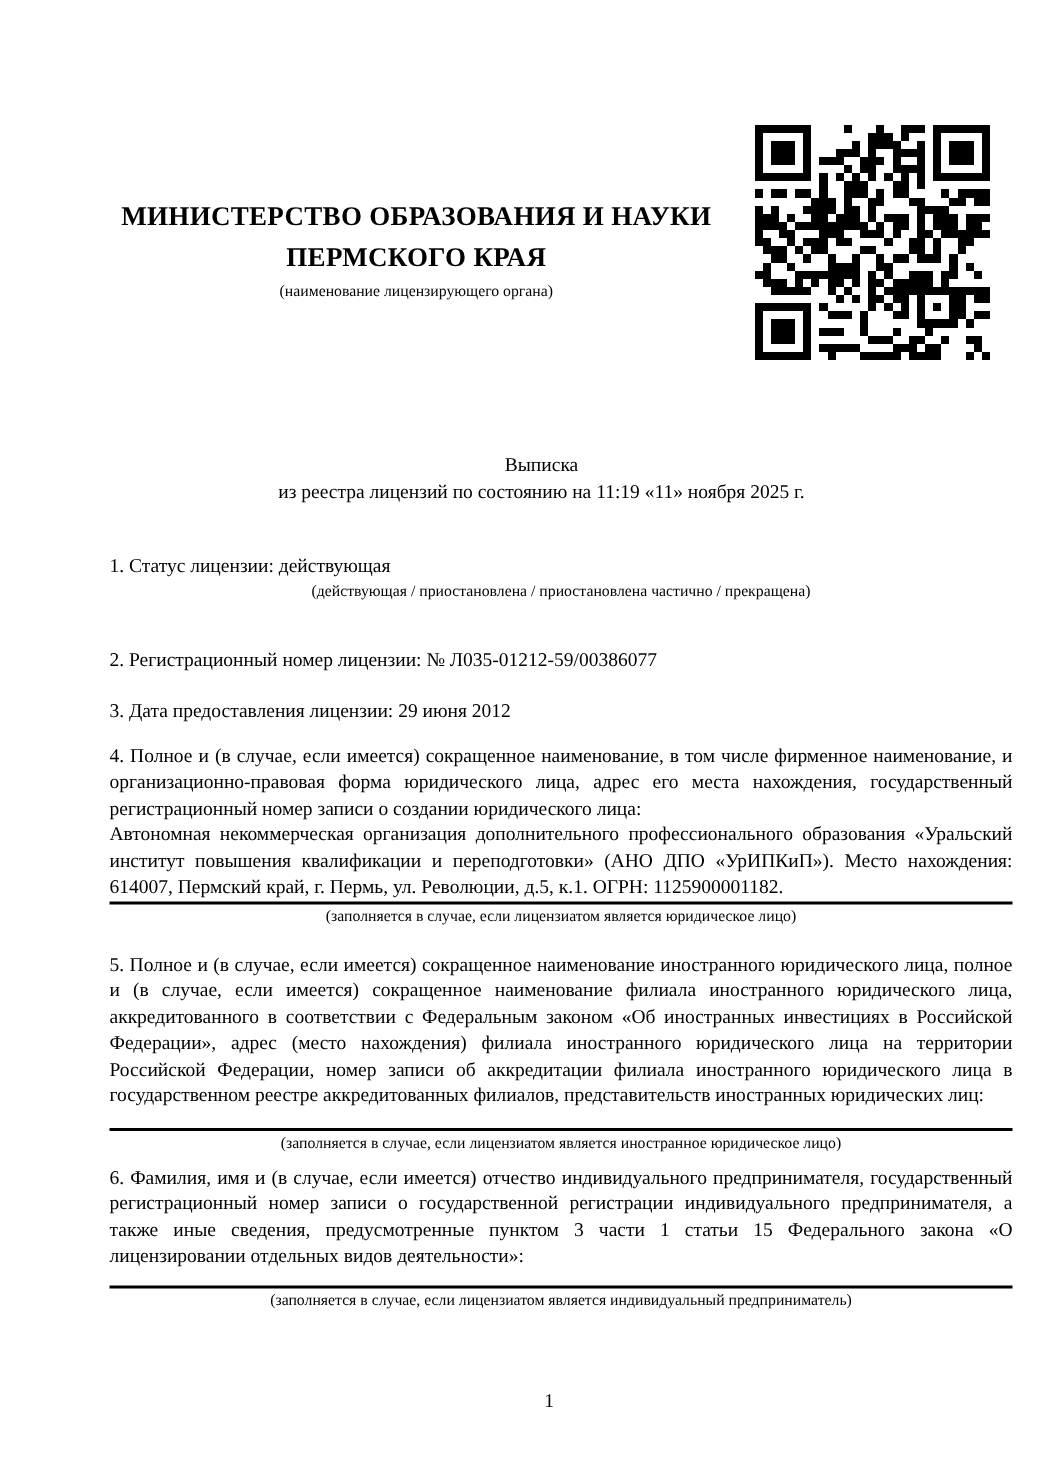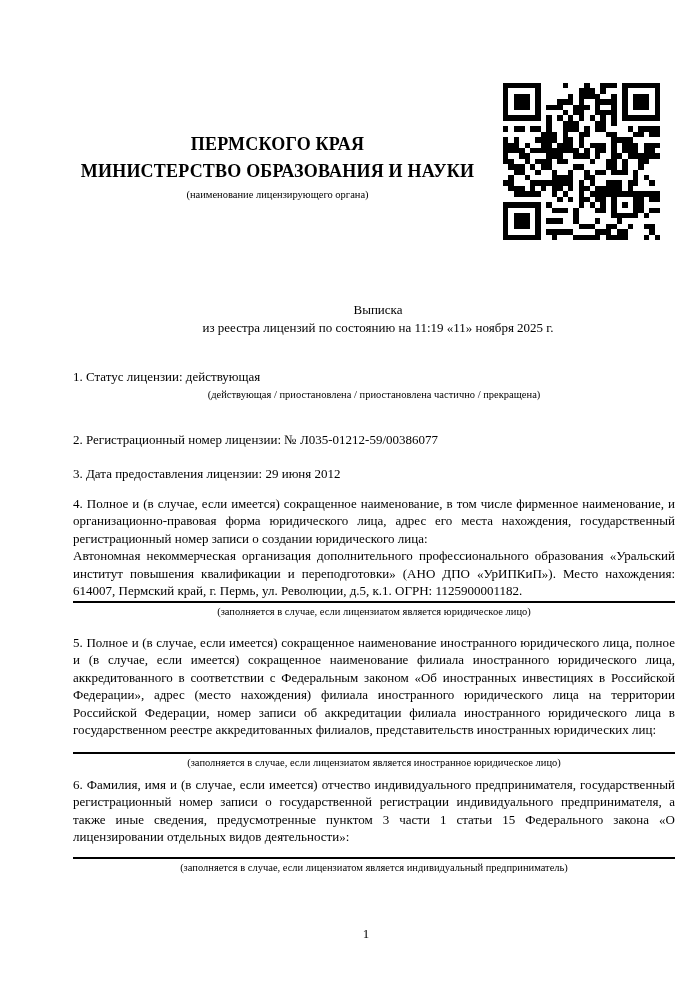--- a/index.html
+++ b/index.html
@@ -42,21 +42,21 @@
     left: 503px;
     top: 83px;
     width: 157px;
     height: 157px;
   }
   .qr svg { width: 100%; height: 100%; display: block; fill: #000000; }
 
   
   .doc-title {
     position: absolute;
-    left: 77px;
+    left: 60px;
     top: 301px;
     width: 602px;
     text-align: center;
     line-height: 17.5px;
   }
 
   
   .content {
     position: absolute;
     left: 73px;
@@ -96,22 +96,22 @@
     text-align: center;
   }
 </style>
 </head>
 <body>
 
 <div class="page">
 
   <div class="ministry">
     <div class="ministry-name">
+      <div>МИНИСТЕРСТВО ОБРАЗОВАНИЯ И НАУКИ</div>
       <div>ПЕРМСКОГО КРАЯ</div>
-      <div>МИНИСТЕРСТВО ОБРАЗОВАНИЯ И НАУКИ</div>
     </div>
     <div class="small-caption">(наименование лицензирующего органа)</div>
   </div>
 
   <div class="qr">
     <svg id="qr-svg" viewBox="0 0 29 29" shape-rendering="crispEdges" aria-hidden="true">
         <rect x="0" y="0" width="1" height="1"></rect>
         <rect x="1" y="0" width="1" height="1"></rect>
         <rect x="2" y="0" width="1" height="1"></rect>
         <rect x="3" y="0" width="1" height="1"></rect>

